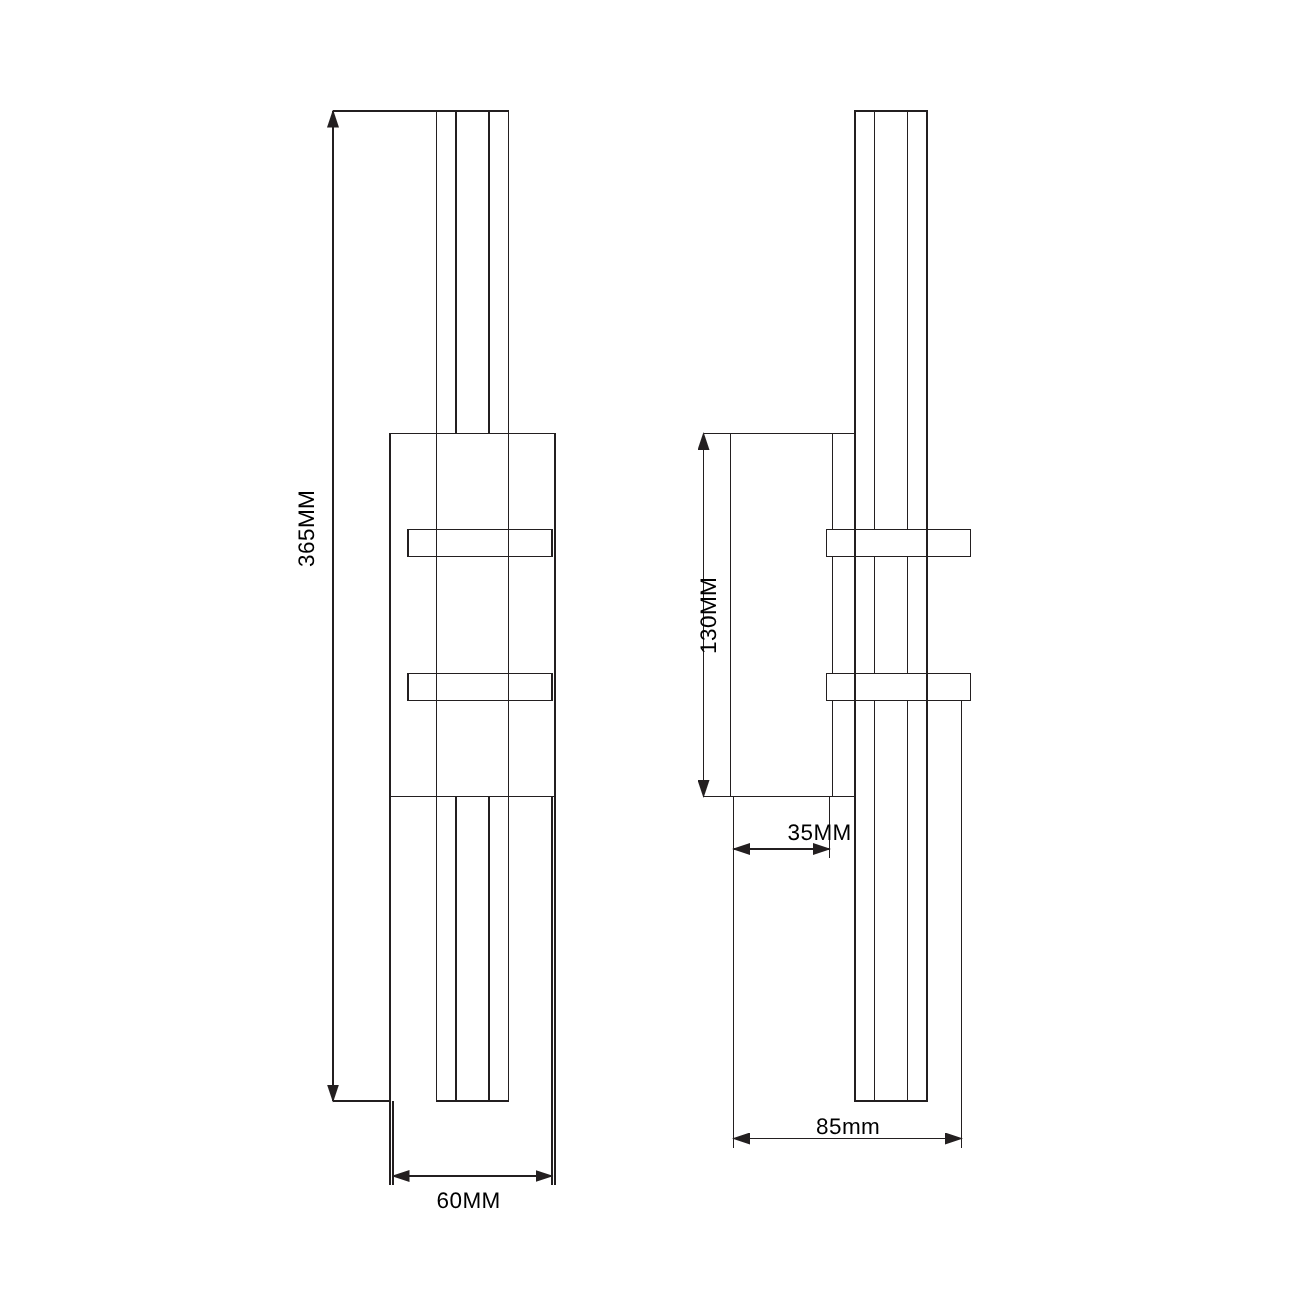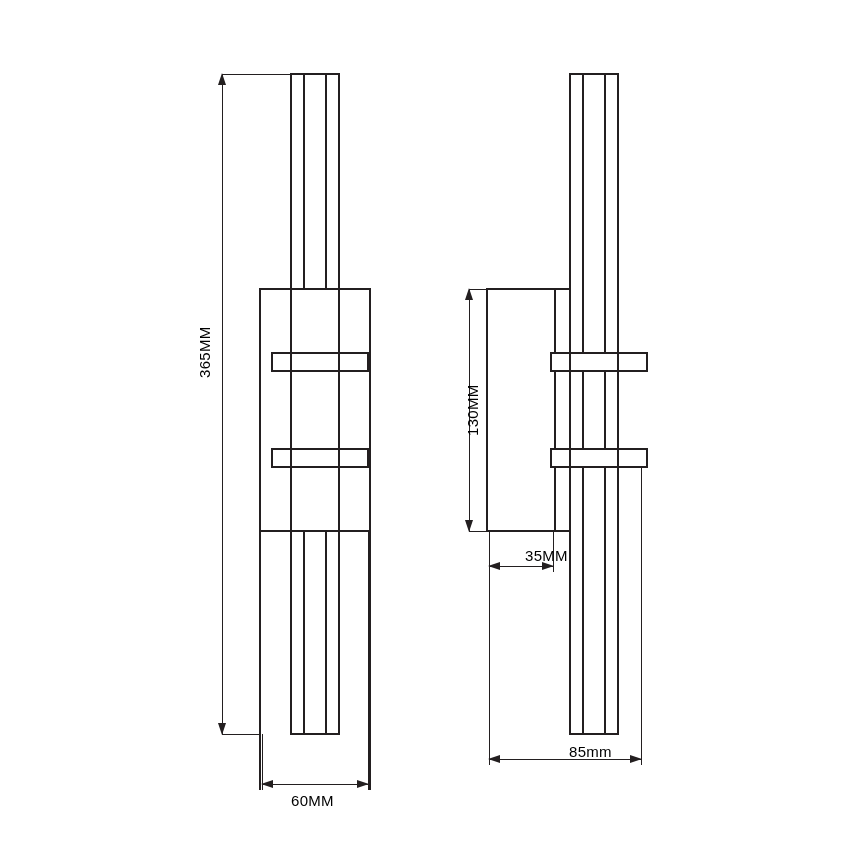--- a/index.html
+++ b/index.html
@@ -156,17 +156,17 @@
   </div>
 
   <div style="position:absolute;left:464px;top:436px;transform:rotate(-90deg);transform-origin:left top;white-space:nowrap;">
     <span class="vtxt">130MM</span>
   </div>
 
   <div style="position:absolute;left:497px;top:547px;white-space:nowrap;margin-left:28px;">
     <span class="dimtxt">35MM</span>
   </div>
 
-  <div style="position:absolute;left:569px;top:743px;white-space:nowrap;">
+  <div style="position:absolute;left:544px;top:743px;white-space:nowrap;">
     <span class="dimtxt">85mm</span>
   </div>
 
 </div>
 
 </body></html>

